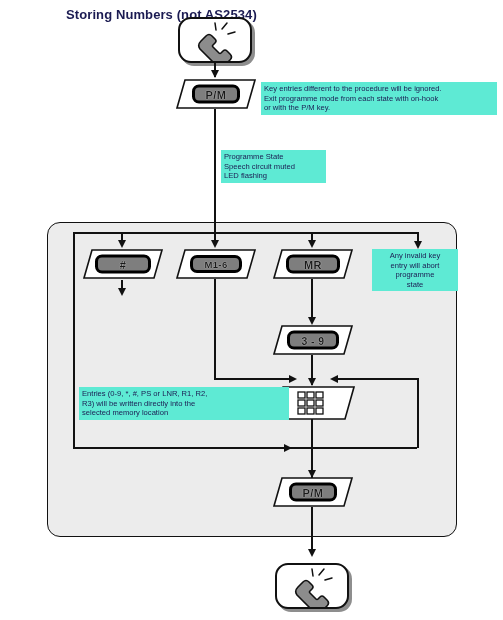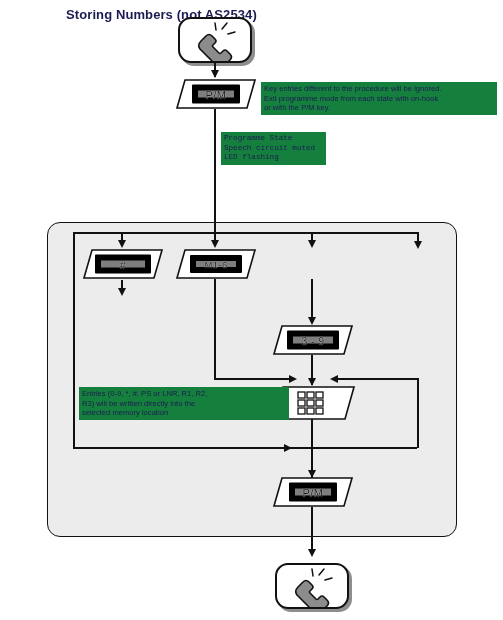--- a/index.html
+++ b/index.html
@@ -40,31 +40,31 @@
   .par{
     position:absolute;
     box-sizing:border-box;
   }
   .par .shape{
     position:absolute;left:0;top:0;width:100%;height:100%;
   }
   .par .btn{
     position:absolute;
     left:50%;top:50%;transform:translate(-50%,-50%);
-    background:#7e7e7e;border:6px solid #000000;border-radius:1px;
-    color:#1a1a1a;font-weight:normal;
+    background:#7e7e7e;border:3px solid #000000;border-radius:7px;
+    color:#1a1a1a;font-weight:bold;
     display:flex;align-items:center;justify-content:center;
     letter-spacing:.4px;
     text-shadow:0 0 1px #fff;
     box-sizing:border-box;
   }
 
   
   .note{
-    position:absolute;background:#15803d;
+    position:absolute;background:#5eead4;
     font-size:7.6px;line-height:9.6px;color:#1b1b52;
     padding:2px 3px;box-sizing:border-box;white-space:pre-line;
   }
   .note.center{text-align:center;}
 
   
   .vline{position:absolute;width:2px;background:#111;}
   .hline{position:absolute;height:2px;background:#111;}
   .arrowdown{
     position:absolute;width:0;height:0;
@@ -113,21 +113,21 @@
     </svg>
     <div class="btn" style="width:48px;height:19px;font-size:11px;">P/M</div>
   </div>
 
   <div class="note" style="left:261px;top:82px;width:236px;">Key entries different to the procedure will be ignored.
 Exit programme mode from each state with on-hook
 or with the P/M key.</div>
 
   <div class="vline" style="left:214px;top:109px;height:124px;"></div>
 
-  <div class="note" style="left:221px;top:132px;width:105px;font-family:Liberation Mono, monospace;">Programme State
+  <div class="note" style="left:221px;top:150px;width:105px;">Programme State
 Speech circuit muted
 LED flashing</div>
 
   <div class="hline" style="left:73px;top:232px;width:346px;"></div>
   <div class="vline" style="left:73px;top:232px;height:216px;"></div>
   <div class="vline" style="left:417px;top:232px;height:14px;"></div>
 
   <div class="vline" style="left:121px;top:232px;height:12px;"></div>
   <div class="arrowdown" style="left:117.5px;top:240px;"></div>
 
@@ -153,24 +153,34 @@
     <svg class="shape" viewBox="0 0 80 30" preserveAspectRatio="none">
       <polygon points="9,1 79,1 71,29 1,29" fill="#ffffff" stroke="#111" stroke-width="1.6"></polygon>
     </svg>
     <div class="btn" style="width:52px;height:18px;font-size:9.5px;">M1-6</div>
   </div>
 
   <div class="vline" style="left:214px;top:279px;height:100px;"></div>
   <div class="hline" style="left:214px;top:378px;width:77px;"></div>
   <div class="arrowright" style="left:289px;top:374.5px;"></div>
 
+  <div class="par" style="left:273px;top:249px;width:80px;height:30px;">
+    <svg class="shape" viewBox="0 0 80 30" preserveAspectRatio="none">
+      <polygon points="9,1 79,1 71,29 1,29" fill="#ffffff" stroke="#111" stroke-width="1.6"></polygon>
+    </svg>
+    <div class="btn" style="width:54px;height:19px;font-size:11px;">MR</div>
+  </div>
 
   <div class="vline" style="left:311px;top:279px;height:42px;"></div>
   <div class="arrowdown" style="left:307.5px;top:317px;"></div>
 
+  <div class="note center" style="left:372px;top:249px;width:86px;">Any invalid key
+entry will abort
+programme
+state</div>
 
   <div class="par" style="left:273px;top:325px;width:80px;height:30px;">
     <svg class="shape" viewBox="0 0 80 30" preserveAspectRatio="none">
       <polygon points="9,1 79,1 71,29 1,29" fill="#ffffff" stroke="#111" stroke-width="1.6"></polygon>
     </svg>
     <div class="btn" style="width:52px;height:19px;font-size:10.5px;">3 - 9</div>
   </div>
 
   <div class="vline" style="left:311px;top:355px;height:30px;"></div>
   <div class="arrowdown" style="left:307.5px;top:378px;"></div>

